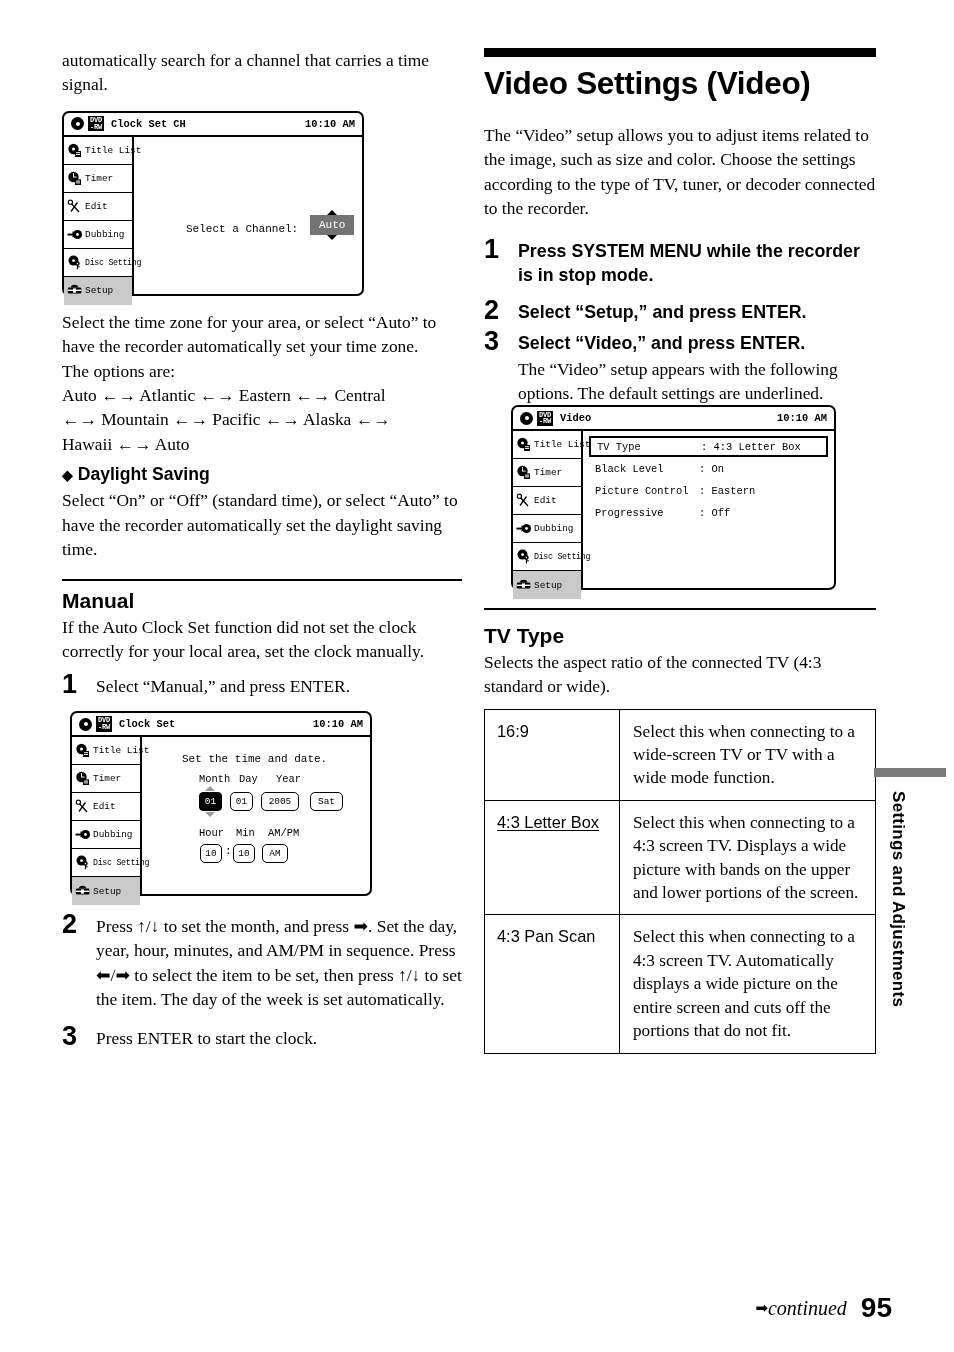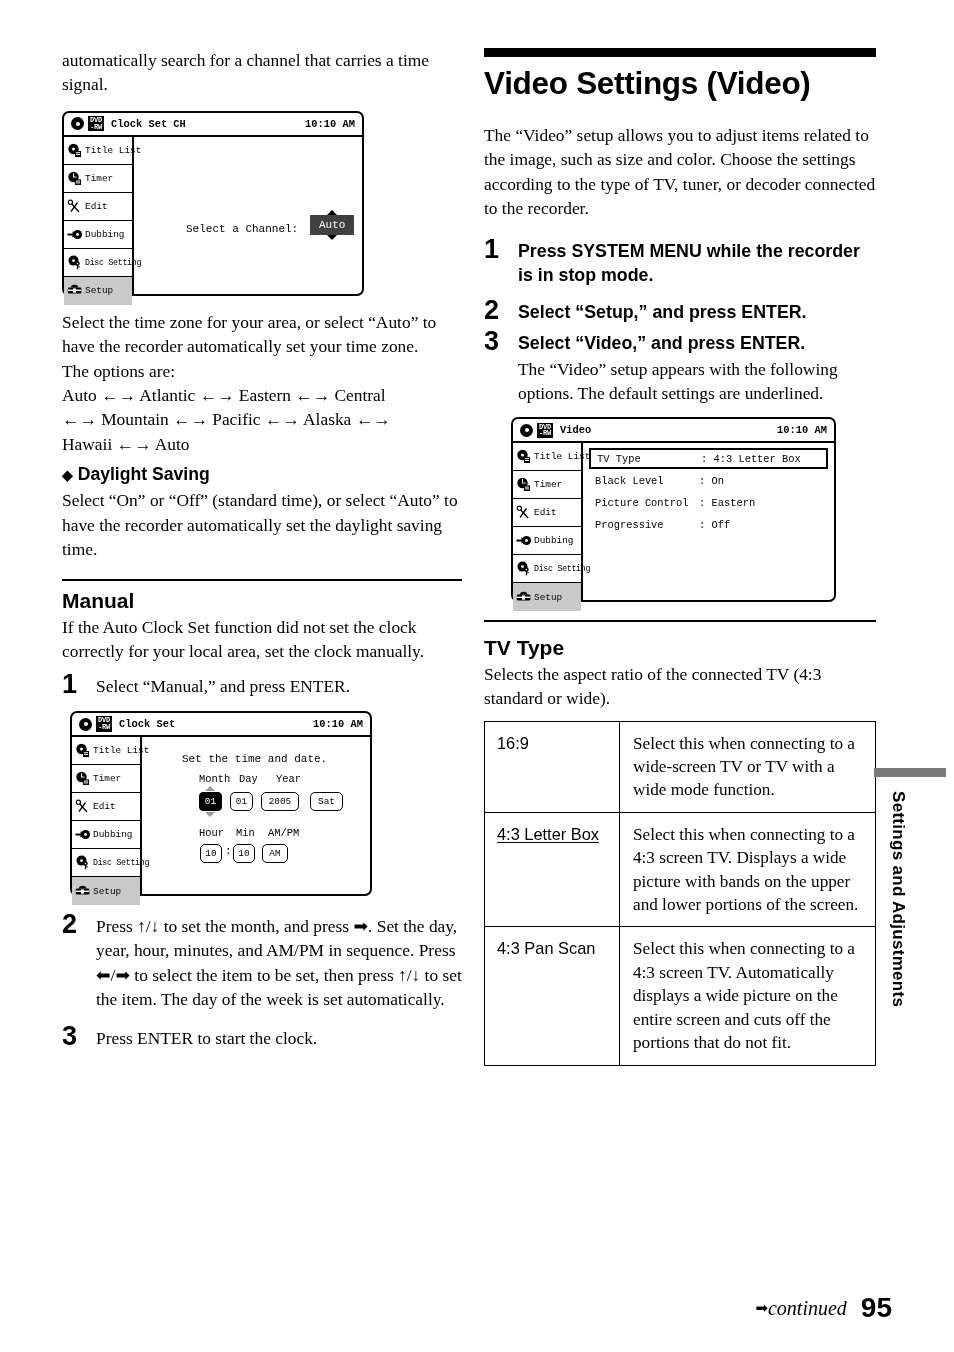--- a/index.html
+++ b/index.html
@@ -97,21 +97,21 @@
 
   .osd-main { flex:1; position:relative; }
 
   
   .sel-channel {
     position:absolute; left:52px; top:86px;
     font-size:11px;
   }
   .auto-box {
     position:absolute; left:176px; top:78px;
-    background:#404040; color:#fff; font-size:11px;
+    background:#737373; color:#fff; font-size:11px;
     padding:4px 9px; text-align:center;
   }
   .auto-box::before, .auto-box::after {
     content:""; position:absolute; left:50%; margin-left:-5px;
     border-left:5px solid transparent; border-right:5px solid transparent;
   }
   .auto-box::before { top:-5px; border-bottom:5px solid #000; }
   .auto-box::after  { bottom:-5px; border-top:5px solid #000; }
 
   
@@ -432,21 +432,21 @@
       <span class="num">2</span>
       <div class="txt-bold">Select “Setup,” and press ENTER.</div>
     </div>
 
     <div class="step" style="margin-top:7px;">
       <span class="num">3</span>
       <div class="txt-bold">Select “Video,” and press ENTER.</div>
       <div class="sub-note">The “Video” setup appears with the following options. The default settings are underlined.</div>
     </div>
 
-    <div class="osd" style="width:325px;height:185px;margin-top:12px;margin-left:27px;">
+    <div class="osd" style="width:325px;height:185px;margin-left:27px;">
       <div class="osd-title">
         <span class="disc-glyph"></span>
         <span class="dvdrw">
           <span>DVD</span><br>
           <span>-RW</span>
         </span>
         <span class="ttl">Video</span>
         <span class="clk">10:10 AM</span>
       </div>
       <div class="osd-body">

